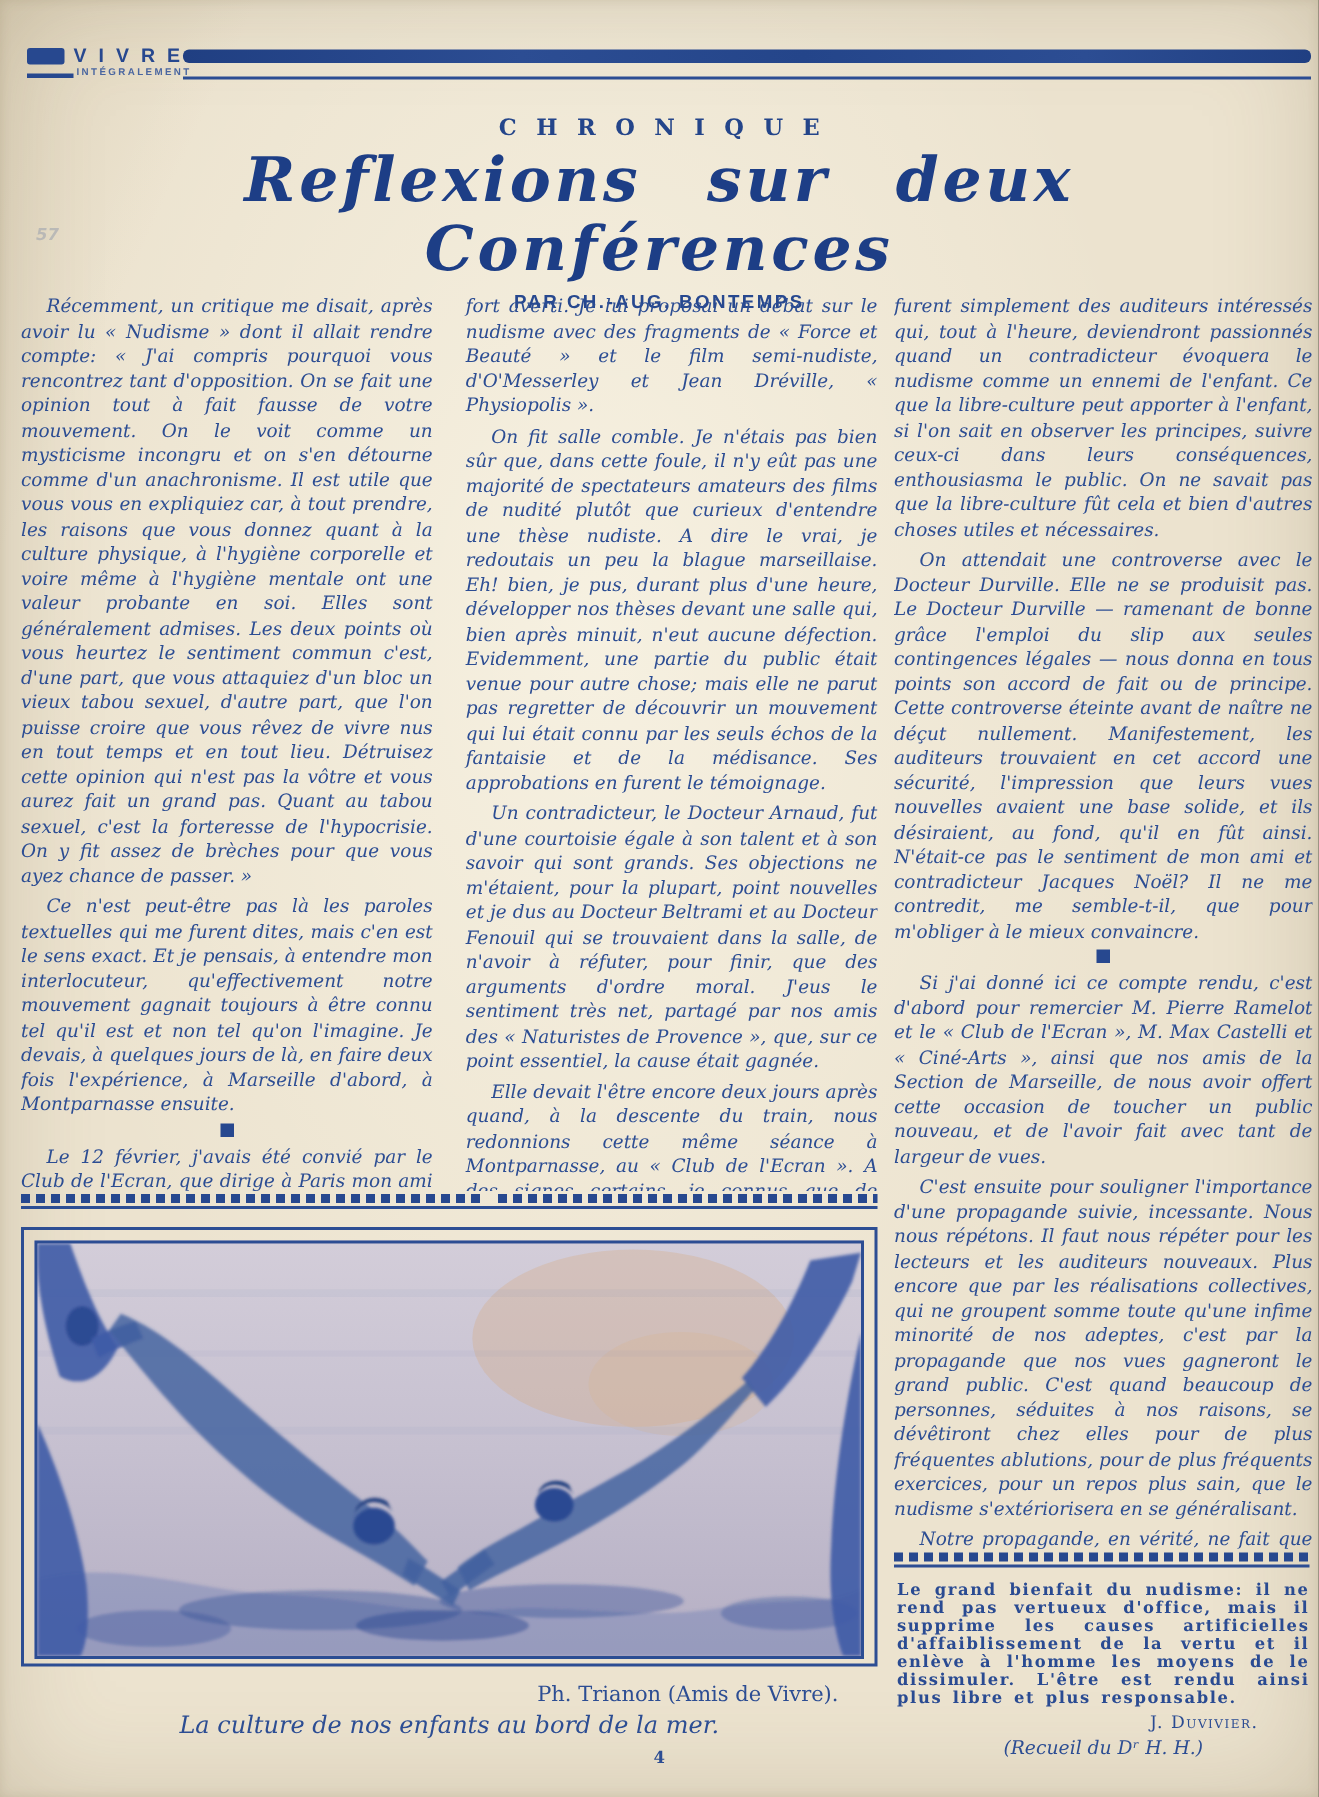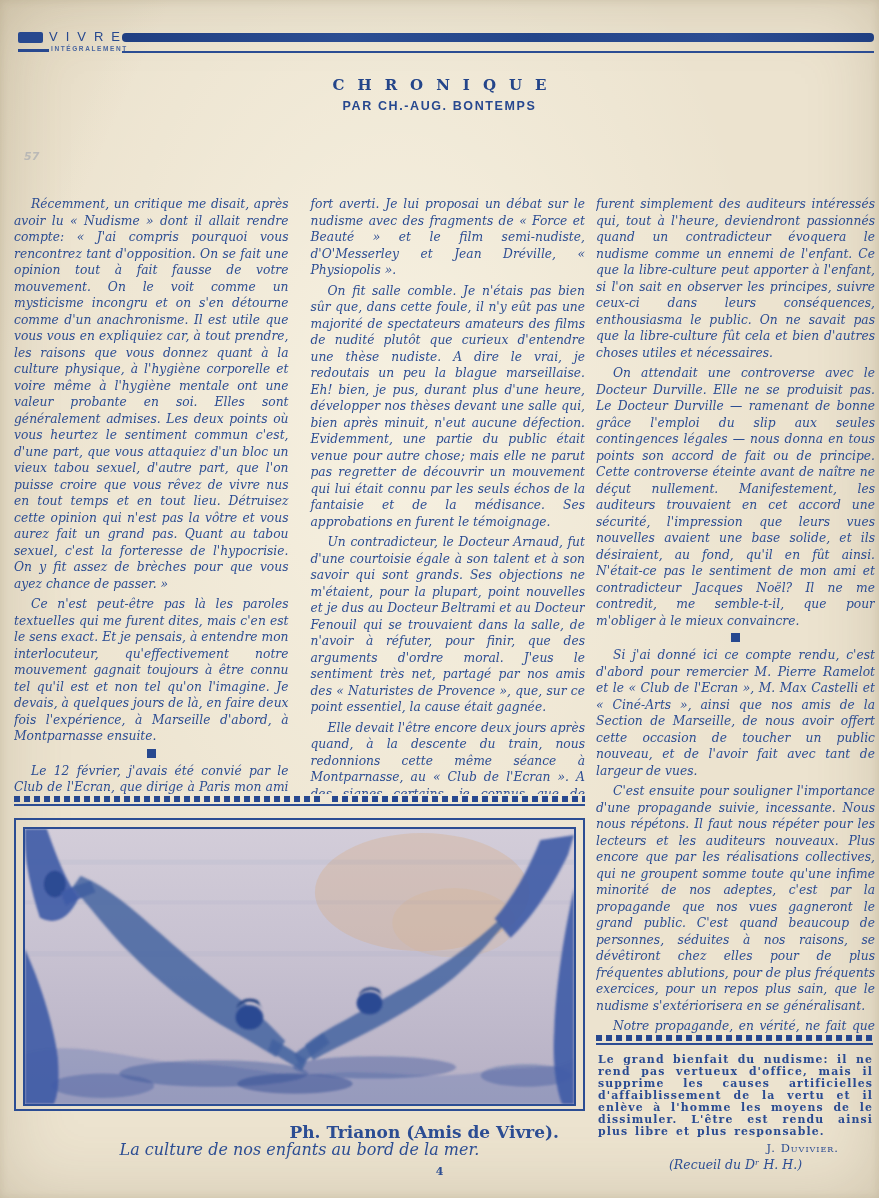--- a/index.html
+++ b/index.html
@@ -11,21 +11,21 @@
       #ece3cf;
     box-shadow: inset 0 0 70px rgba(110,92,55,.22), inset 0 0 8px rgba(110,92,55,.15);
     overflow:hidden;
     font-family:"DejaVu Serif","Liberation Serif",serif;
     color:#2c4d93;
   }
   
   .masthead{position:absolute;top:28px;left:18px;right:5px;height:34px;}
   .logo-rect{position:absolute;left:0;top:4px;width:25px;height:11px;background:#27488f;border-radius:2px;}
   .logo-underline{position:absolute;left:0;top:21px;width:31px;height:2.5px;background:#27488f;}
-  .brand{position:absolute;left:31px;top:1px;font-family:"Liberation Sans",sans-serif;font-weight:normal;
+  .brand{position:absolute;left:31px;top:1px;font-family:"Liberation Sans",sans-serif;font-weight:bold;
          font-size:13px;letter-spacing:8px;color:#27488f;}
   .brand-sub{position:absolute;left:33px;top:17px;font-family:"Liberation Sans",sans-serif;font-weight:bold;
          font-size:6.5px;letter-spacing:1.6px;color:#4a66a0;}
   .head-bar{position:absolute;left:104px;right:0;top:5px;height:9px;border-radius:4px;
          background:linear-gradient(90deg,#203f82,#2c4d93 30%,#24458a 55%,#2c4d93 80%,#203f82);}
   .head-thin{position:absolute;left:104px;right:0;top:23px;height:2px;background:#2c4d93;}
   
   .header{position:absolute;top:76px;left:0;right:0;text-align:center;}
   .kicker{font-weight:bold;font-size:15px;letter-spacing:13px;text-indent:13px;color:#24458a;text-align:center;}
   .title{margin-top:3px;font-style:italic;font-weight:bold;font-size:41px;line-height:46px;
@@ -50,21 +50,21 @@
   .rule-left{position:absolute;top:600px;left:0;right:0;}
   .rule-left .seg.a{left:0;width:306px;}
   .rule-left .seg.b{left:318px;right:0;}
   .rule-right{position:absolute;top:839px;left:0;right:2px;}
   .rule-right .seg{left:0;right:0;}
   
   .photo{position:absolute;top:622px;left:0;width:571px;height:293px;box-sizing:border-box;
          border:2px solid #2c4d93;padding:7px;}
   .photo-inner{height:100%;border:2px solid #2c4d93;overflow:hidden;background:#c6c0d0;}
   .photo-inner svg{display:block;width:100%;height:100%;}
-  .credit{position:absolute;top:926px;right:26px;font-size:17px;color:#2c4d93;font-weight:bold;}
+  .credit{position:absolute;top:926px;right:26px;font-size:14px;color:#2c4d93;}
   .caption{position:absolute;top:944px;left:0;right:0;text-align:center;
            font-style:italic;font-size:16px;color:#2c4d93;}
   
   .quote{position:absolute;top:858px;left:2px;right:2px;}
   .quote-text{margin:0;font-weight:bold;font-size:10.9px;line-height:12px;letter-spacing:1.1px;
               word-spacing:2px;text-align:justify;color:#2a4b92;}
   .quote-sig{margin-top:3px;text-align:right;padding-right:34px;font-size:11.5px;
              font-variant:small-caps;letter-spacing:1px;color:#2a4b92;}
   .quote-src{margin-top:2px;text-align:center;font-style:italic;font-size:12.5px;color:#2c4d93;}
   
@@ -84,20 +84,21 @@
     <div class="brand">VIVRE</div>
     <div class="brand-sub">INTÉGRALEMENT</div>
     <div class="head-bar"></div>
     <div class="head-thin"></div>
   </div>
 
   <div class="pencil">57</div>
 
   <div class="header">
     <div class="kicker">CHRONIQUE</div>
+    <div class="title">Reflexions sur deux Conférences</div>
     <div class="byline">PAR CH.-AUG. BONTEMPS</div>
   </div>
 
   <div class="left-zone">
     <div class="cols">
       <div class="col">
         <p>Récemment, un critique me disait, après avoir lu « Nudisme » dont il allait rendre compte: « J'ai compris pourquoi vous rencontrez tant d'opposition. On se fait une opinion tout à fait fausse de votre mouvement. On le voit comme un mysticisme incongru et on s'en détourne comme d'un anachronisme. Il est utile que vous vous en expliquiez car, à tout prendre, les raisons que vous donnez quant à la culture physique, à l'hygiène corporelle et voire même à l'hygiène mentale ont une valeur probante en soi. Elles sont généralement admises. Les deux points où vous heurtez le sentiment commun c'est, d'une part, que vous attaquiez d'un bloc un vieux tabou sexuel, d'autre part, que l'on puisse croire que vous rêvez de vivre nus en tout temps et en tout lieu. Détruisez cette opinion qui n'est pas la vôtre et vous aurez fait un grand pas. Quant au tabou sexuel, c'est la forteresse de l'hypocrisie. On y fit assez de brèches pour que vous ayez chance de passer. »</p>
         <p>Ce n'est peut-être pas là les paroles textuelles qui me furent dites, mais c'en est le sens exact. Et je pensais, à entendre mon interlocuteur, qu'effectivement notre mouvement gagnait toujours à être connu tel qu'il est et non tel qu'on l'imagine. Je devais, à quelques jours de là, en faire deux fois l'expérience, à Marseille d'abord, à Montparnasse ensuite.</p>
         <div class="sq-divider"></div>
         <p>Le 12 février, j'avais été convié par le Club de l'Ecran, que dirige à Paris mon ami Pierre Ramelot, à donner une conférence illustrée de films au club « Ciné-Arts » de Marseille. L'animateur de « Ciné-Arts », M. Max Castelli, est un jeune étudiant d'esprit moderne et</p>

